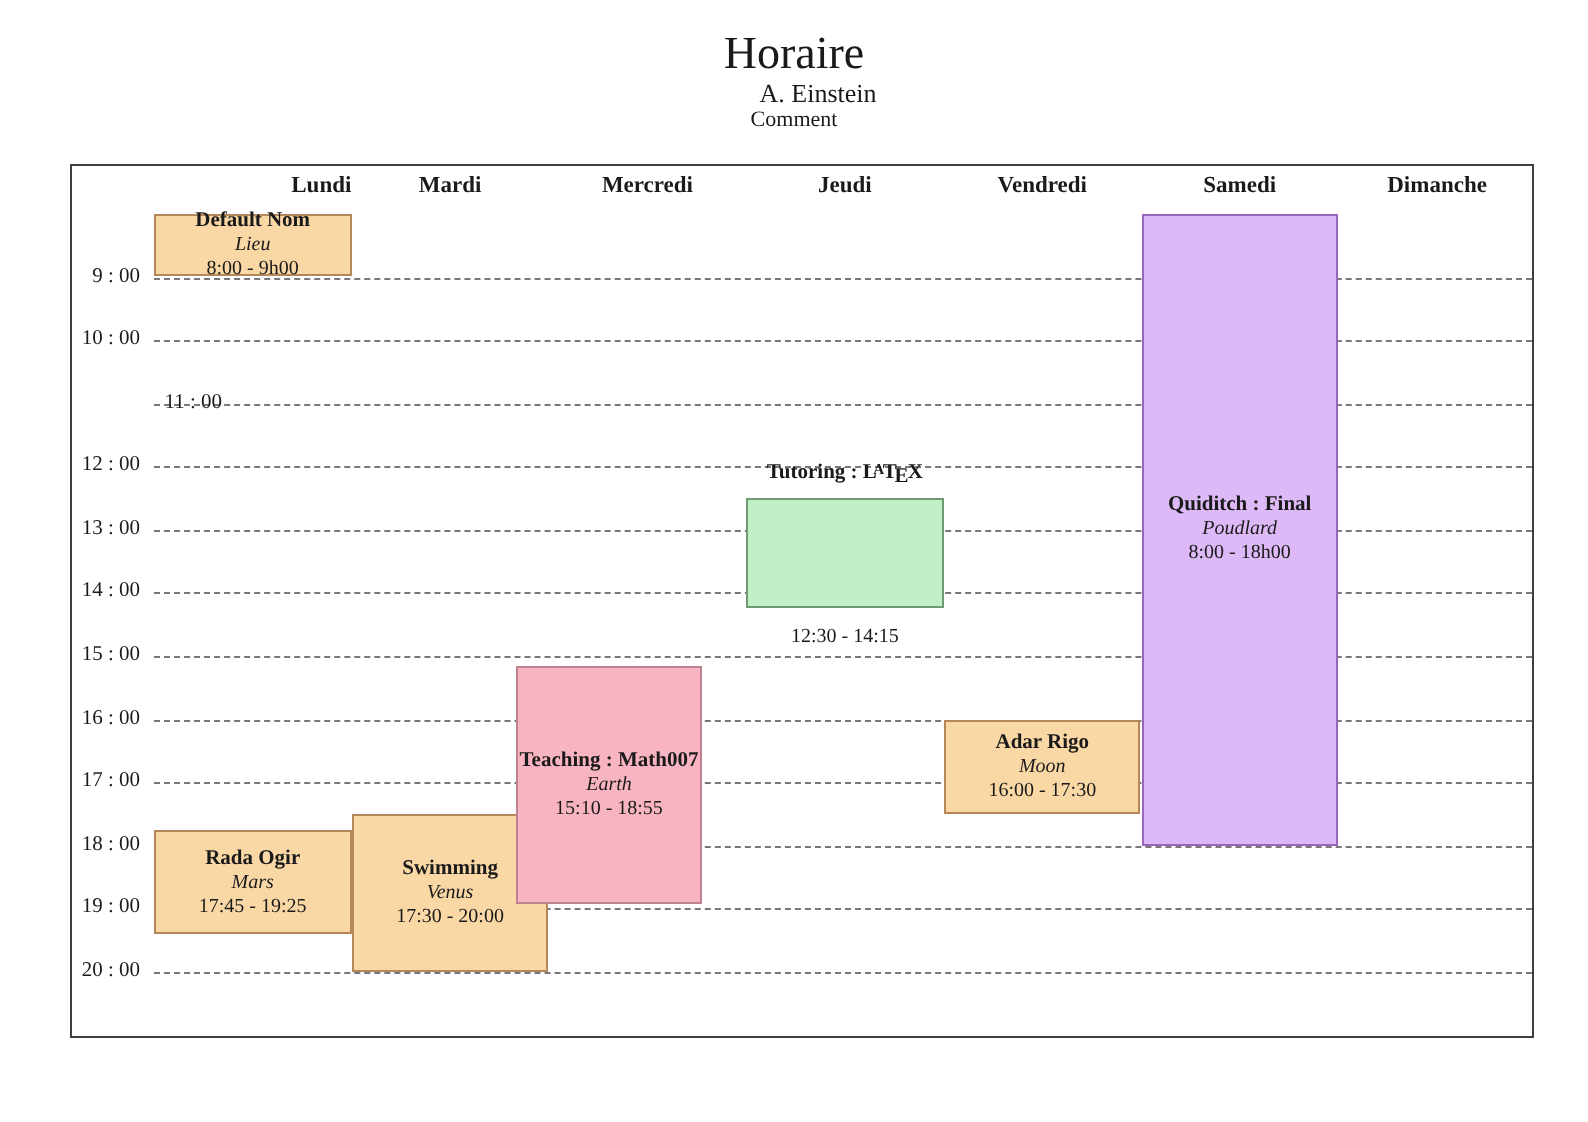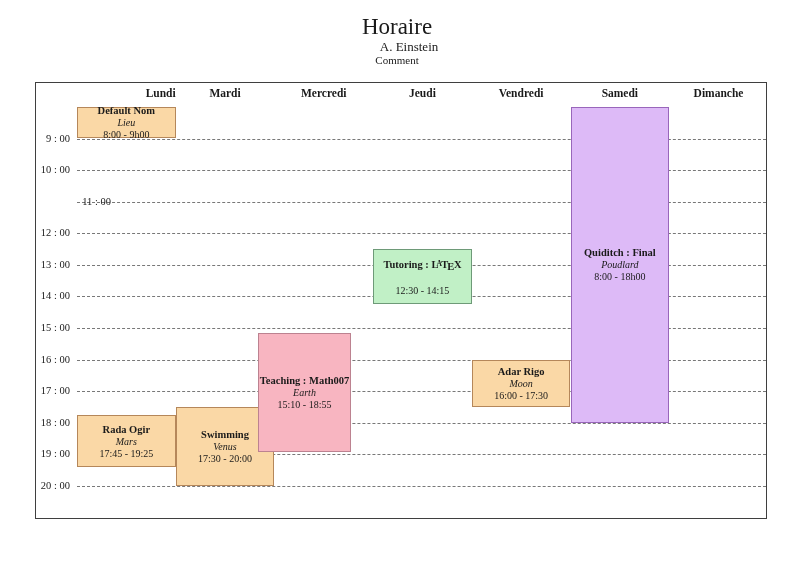--- a/index.html
+++ b/index.html
@@ -99,21 +99,21 @@
         <div class="event" style="left: 139.7px; width: 98.7px; top: 323.93px; height: 78.95px; background: rgb(250, 216, 166); border-color: rgb(181, 135, 90);">
           <div class="ev-title">Swimming</div>
           <div class="ev-loc">Venus</div>
           <div class="ev-time">17:30 - 20:00</div>
         </div>
         <div class="event" style="left: 222px; width: 93px; top: 250.244px; height: 118.425px; background: rgb(248, 181, 193); border-color: rgb(188, 130, 144);">
           <div class="ev-title">Teaching : Math007</div>
           <div class="ev-loc">Earth</div>
           <div class="ev-time">15:10 - 18:55</div>
         </div>
-        <div class="event" style="left: 337.1px; width: 98.7px; top: 166.03px; height: 55.265px; background: rgb(193, 240, 198); border-color: rgb(110, 154, 120);">
+        <div class="event" style="left: 337.1px; width: 98.7px; top: 166.03px; height: 55.265px; background: rgb(193, 240, 198); border-color: rgb(110, 154, 120); gap: 28px;">
           <div class="ev-title">Tutoring : L<span class="lx-a">A</span>T<span class="lx-e">E</span>X</div>
           <div class="ev-loc"></div>
           <div class="ev-time">12:30 - 14:15</div>
         </div>
         <div class="event" style="left: 435.8px; width: 98.7px; top: 276.56px; height: 47.37px; background: rgb(250, 216, 166); border-color: rgb(181, 135, 90);">
           <div class="ev-title">Adar Rigo</div>
           <div class="ev-loc">Moon</div>
           <div class="ev-time">16:00 - 17:30</div>
         </div>
         <div class="event" style="left: 534.5px; width: 98.7px; top: 23.92px; height: 315.8px; background: rgb(221, 186, 247); border-color: rgb(153, 102, 187);">

